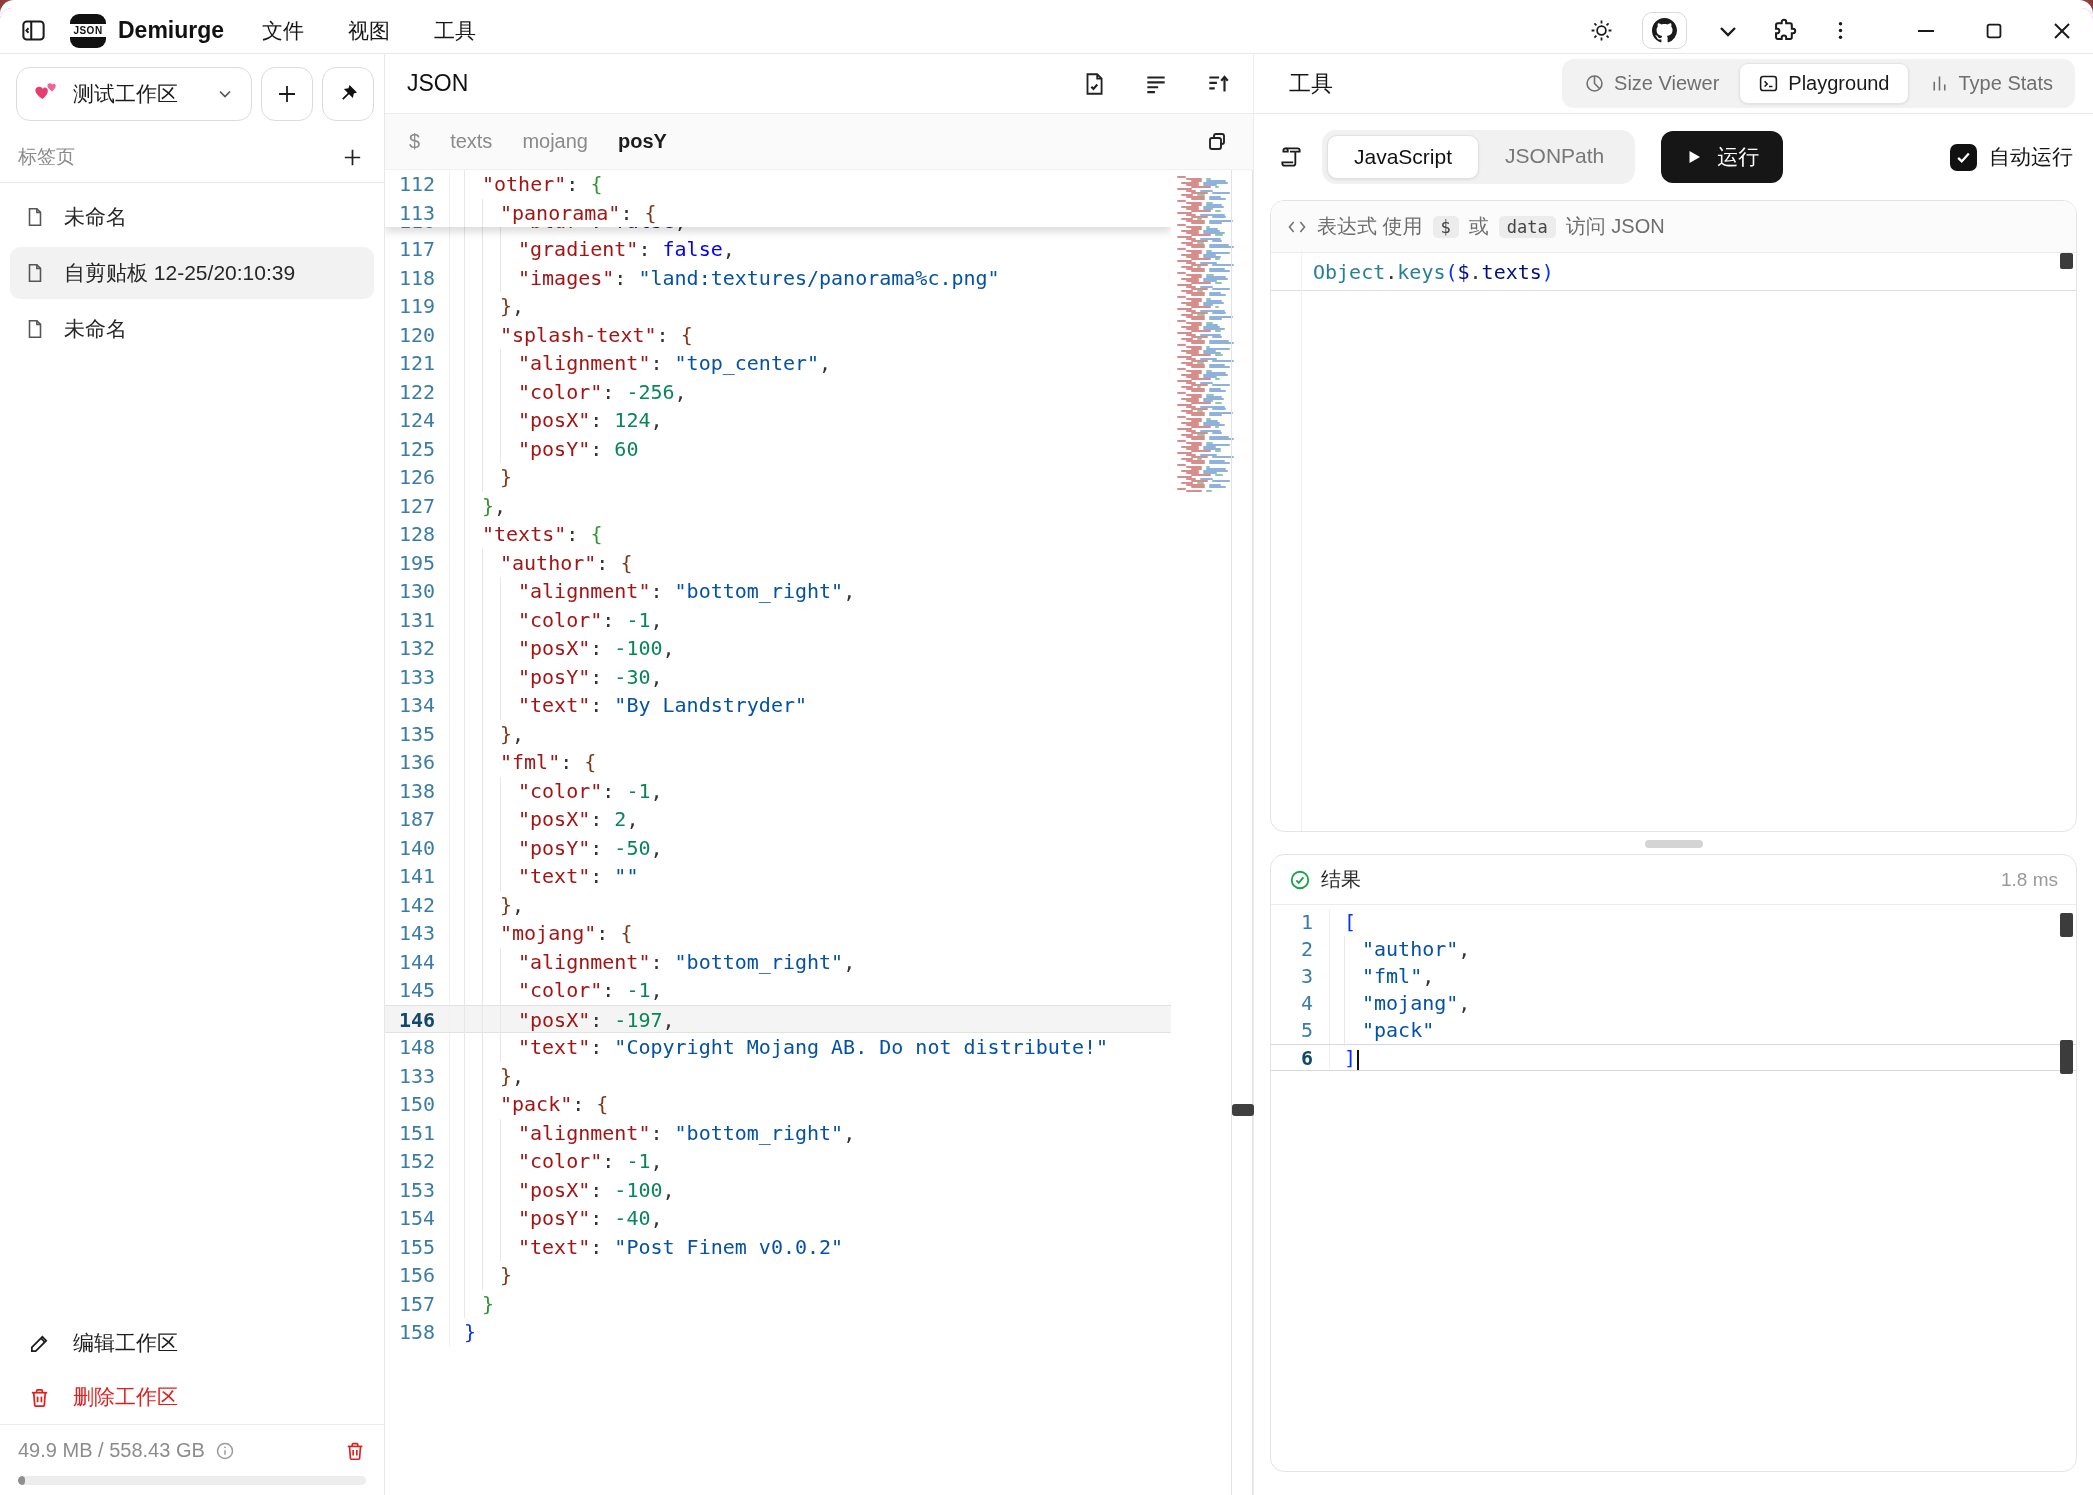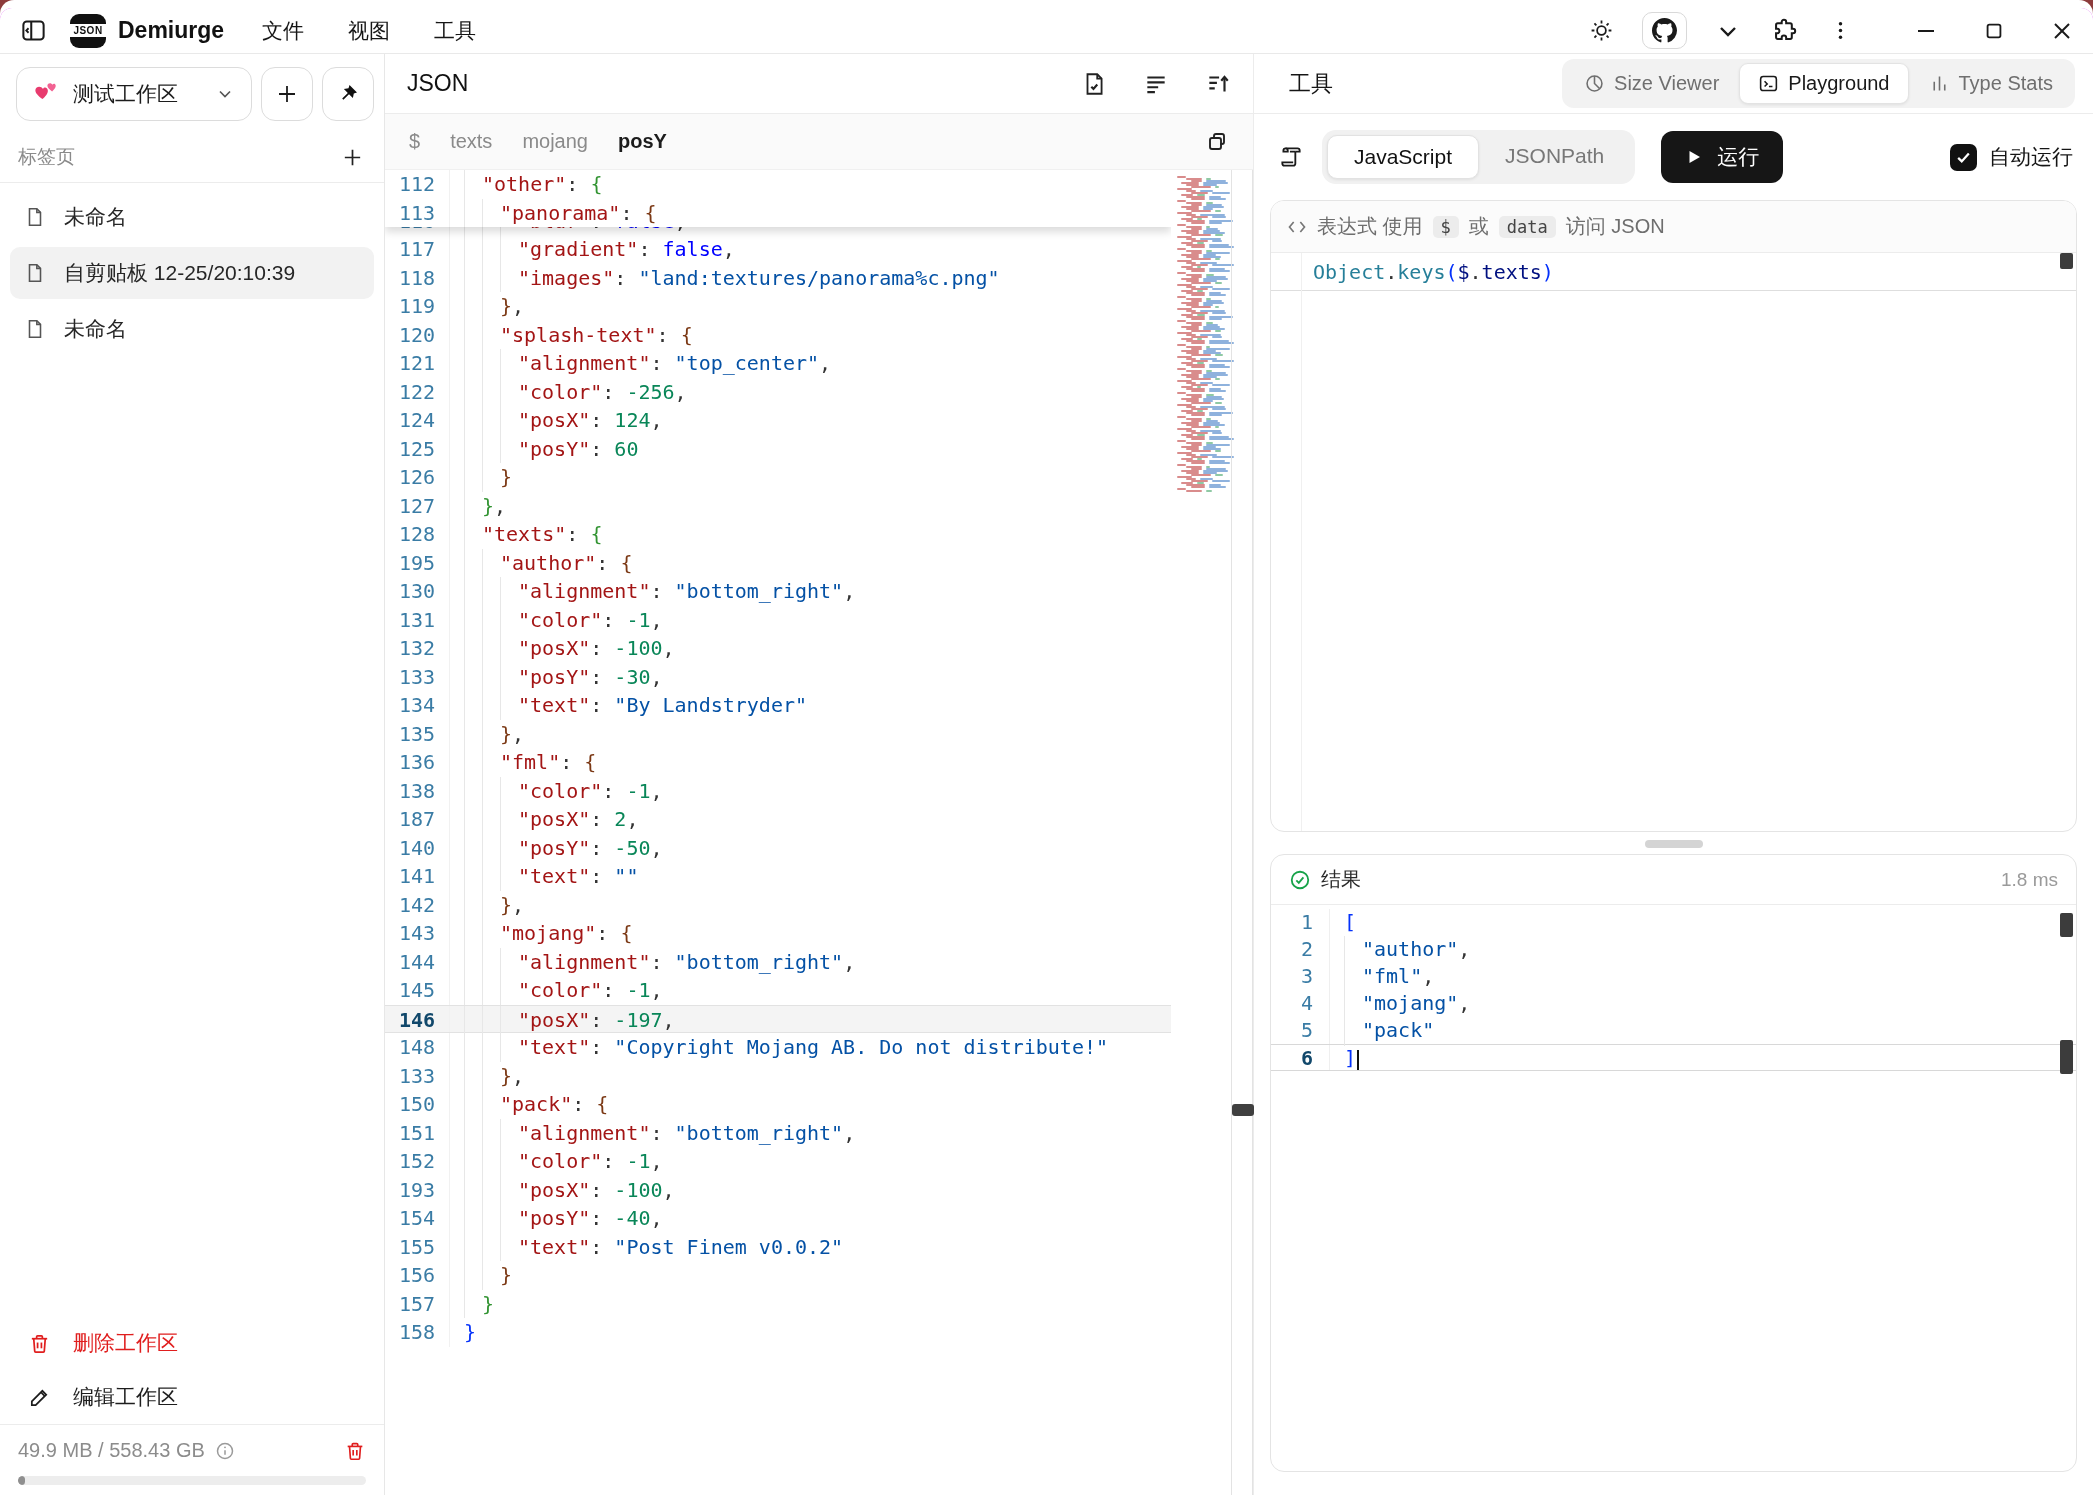--- a/index.html
+++ b/index.html
@@ -260,40 +260,40 @@
               <span class="ico">
                 <svg width="22" height="22" viewBox="0 0 24 24" fill="none" stroke="#555" stroke-width="1.7">
                   <path d="M6 3h8l4 4v14H6z"></path>
                   <path d="M14 3v4h4"></path>
                 </svg>
               </span>
               <span>未命名</span>
             </div>
           </div>
       <div class="sb-spacer"></div>
+      <div class="sb-action">
+        <span class="ico">
+          <svg width="23" height="23" viewBox="0 0 24 24" fill="none" stroke="#1d1d1d" stroke-width="1.8">
+                <path d="M4 20h4l11-11-4-4L4 16v4z"></path>
+                <line x1="13.5" y1="6.5" x2="17.5" y2="10.5"></line>
+              </svg>
+        </span>
+        <span>编辑工作区</span>
+      </div>
       <div class="sb-action danger">
         <span class="ico">
           <svg width="23" height="23" viewBox="0 0 24 24" fill="none" stroke="#e01e1e" stroke-width="1.8">
                 <path d="M4 7h16"></path>
                 <path d="M9 7V5a1 1 0 0 1 1-1h4a1 1 0 0 1 1 1v2"></path>
                 <path d="M6 7l1 13a1 1 0 0 0 1 1h8a1 1 0 0 0 1-1l1-13"></path>
                 <line x1="10" y1="11" x2="10" y2="17"></line>
                 <line x1="14" y1="11" x2="14" y2="17"></line>
               </svg>
         </span>
         <span>删除工作区</span>
-      </div>
-      <div class="sb-action">
-        <span class="ico">
-          <svg width="23" height="23" viewBox="0 0 24 24" fill="none" stroke="#1d1d1d" stroke-width="1.8">
-                <path d="M4 20h4l11-11-4-4L4 16v4z"></path>
-                <line x1="13.5" y1="6.5" x2="17.5" y2="10.5"></line>
-              </svg>
-        </span>
-        <span>编辑工作区</span>
       </div>
       <div class="sb-div"></div>
       <div class="storage">
         <div class="storage-row">
           <span>49.9 MB / 558.43 GB</span>
           <span>
             <svg width="20" height="20" viewBox="0 0 24 24" fill="none" stroke="#9a9a9a" stroke-width="1.8">
                   <circle cx="12" cy="12" r="9"></circle>
                   <line x1="12" y1="11" x2="12" y2="16.5"></line>
                   <circle cx="12" cy="7.6" r="1.1" fill="#9a9a9a" stroke="none"></circle>
@@ -388,21 +388,21 @@
                 <div class="row"><div class="gut">142</div><div class="code"><span class="g"></span><span class="g"></span><span class="tk-b3">}</span><span class="tk-p">,</span></div></div>
                 <div class="row"><div class="gut">143</div><div class="code"><span class="g"></span><span class="g"></span><span class="tk-k">"mojang"</span><span class="tk-p">: </span><span class="tk-b3">{</span></div></div>
                 <div class="row"><div class="gut">144</div><div class="code"><span class="g"></span><span class="g"></span><span class="g"></span><span class="tk-k">"alignment"</span><span class="tk-p">: </span><span class="tk-s">"bottom_right"</span><span class="tk-p">,</span></div></div>
                 <div class="row"><div class="gut">145</div><div class="code"><span class="g"></span><span class="g"></span><span class="g"></span><span class="tk-k">"color"</span><span class="tk-p">: </span><span class="tk-n">-1</span><span class="tk-p">,</span></div></div>
                 <div class="row active"><div class="gut">146</div><div class="code"><span class="g"></span><span class="g"></span><span class="g"></span><span class="tk-k">"posX"</span><span class="tk-p">: </span><span class="tk-n">-197</span><span class="tk-p">,</span></div></div>
                 <div class="row"><div class="gut">148</div><div class="code"><span class="g"></span><span class="g"></span><span class="g"></span><span class="tk-k">"text"</span><span class="tk-p">: </span><span class="tk-s">"Copyright Mojang AB. Do not distribute!"</span></div></div>
                 <div class="row"><div class="gut">133</div><div class="code"><span class="g"></span><span class="g"></span><span class="tk-b3">}</span><span class="tk-p">,</span></div></div>
                 <div class="row"><div class="gut">150</div><div class="code"><span class="g"></span><span class="g"></span><span class="tk-k">"pack"</span><span class="tk-p">: </span><span class="tk-b3">{</span></div></div>
                 <div class="row"><div class="gut">151</div><div class="code"><span class="g"></span><span class="g"></span><span class="g"></span><span class="tk-k">"alignment"</span><span class="tk-p">: </span><span class="tk-s">"bottom_right"</span><span class="tk-p">,</span></div></div>
                 <div class="row"><div class="gut">152</div><div class="code"><span class="g"></span><span class="g"></span><span class="g"></span><span class="tk-k">"color"</span><span class="tk-p">: </span><span class="tk-n">-1</span><span class="tk-p">,</span></div></div>
-                <div class="row"><div class="gut">193</div><div class="code"><span class="g"></span><span class="g"></span><span class="g"></span><span class="tk-k">"posX"</span><span class="tk-p">: </span><span class="tk-n">-100</span><span class="tk-p">,</span></div></div>
+                <div class="row"><div class="gut">153</div><div class="code"><span class="g"></span><span class="g"></span><span class="g"></span><span class="tk-k">"posX"</span><span class="tk-p">: </span><span class="tk-n">-100</span><span class="tk-p">,</span></div></div>
                 <div class="row"><div class="gut">154</div><div class="code"><span class="g"></span><span class="g"></span><span class="g"></span><span class="tk-k">"posY"</span><span class="tk-p">: </span><span class="tk-n">-40</span><span class="tk-p">,</span></div></div>
                 <div class="row"><div class="gut">155</div><div class="code"><span class="g"></span><span class="g"></span><span class="g"></span><span class="tk-k">"text"</span><span class="tk-p">: </span><span class="tk-s">"Post Finem v0.0.2"</span></div></div>
                 <div class="row"><div class="gut">156</div><div class="code"><span class="g"></span><span class="g"></span><span class="tk-b3">}</span></div></div>
                 <div class="row"><div class="gut">157</div><div class="code"><span class="g"></span><span class="tk-b2">}</span></div></div>
                 <div class="row"><div class="gut">158</div><div class="code"><span class="tk-b1">}</span></div></div>
               </div>
           <div class="sticky">
                 <div class="row"><div class="gut">112</div><div class="code"><span class="g"></span><span class="tk-k">"other"</span><span class="tk-p">: </span><span class="tk-b2">{</span></div></div>
                 <div class="row"><div class="gut">113</div><div class="code"><span class="g"></span><span class="g"></span><span class="tk-k">"panorama"</span><span class="tk-p">: </span><span class="tk-b3">{</span></div></div>
               </div>

